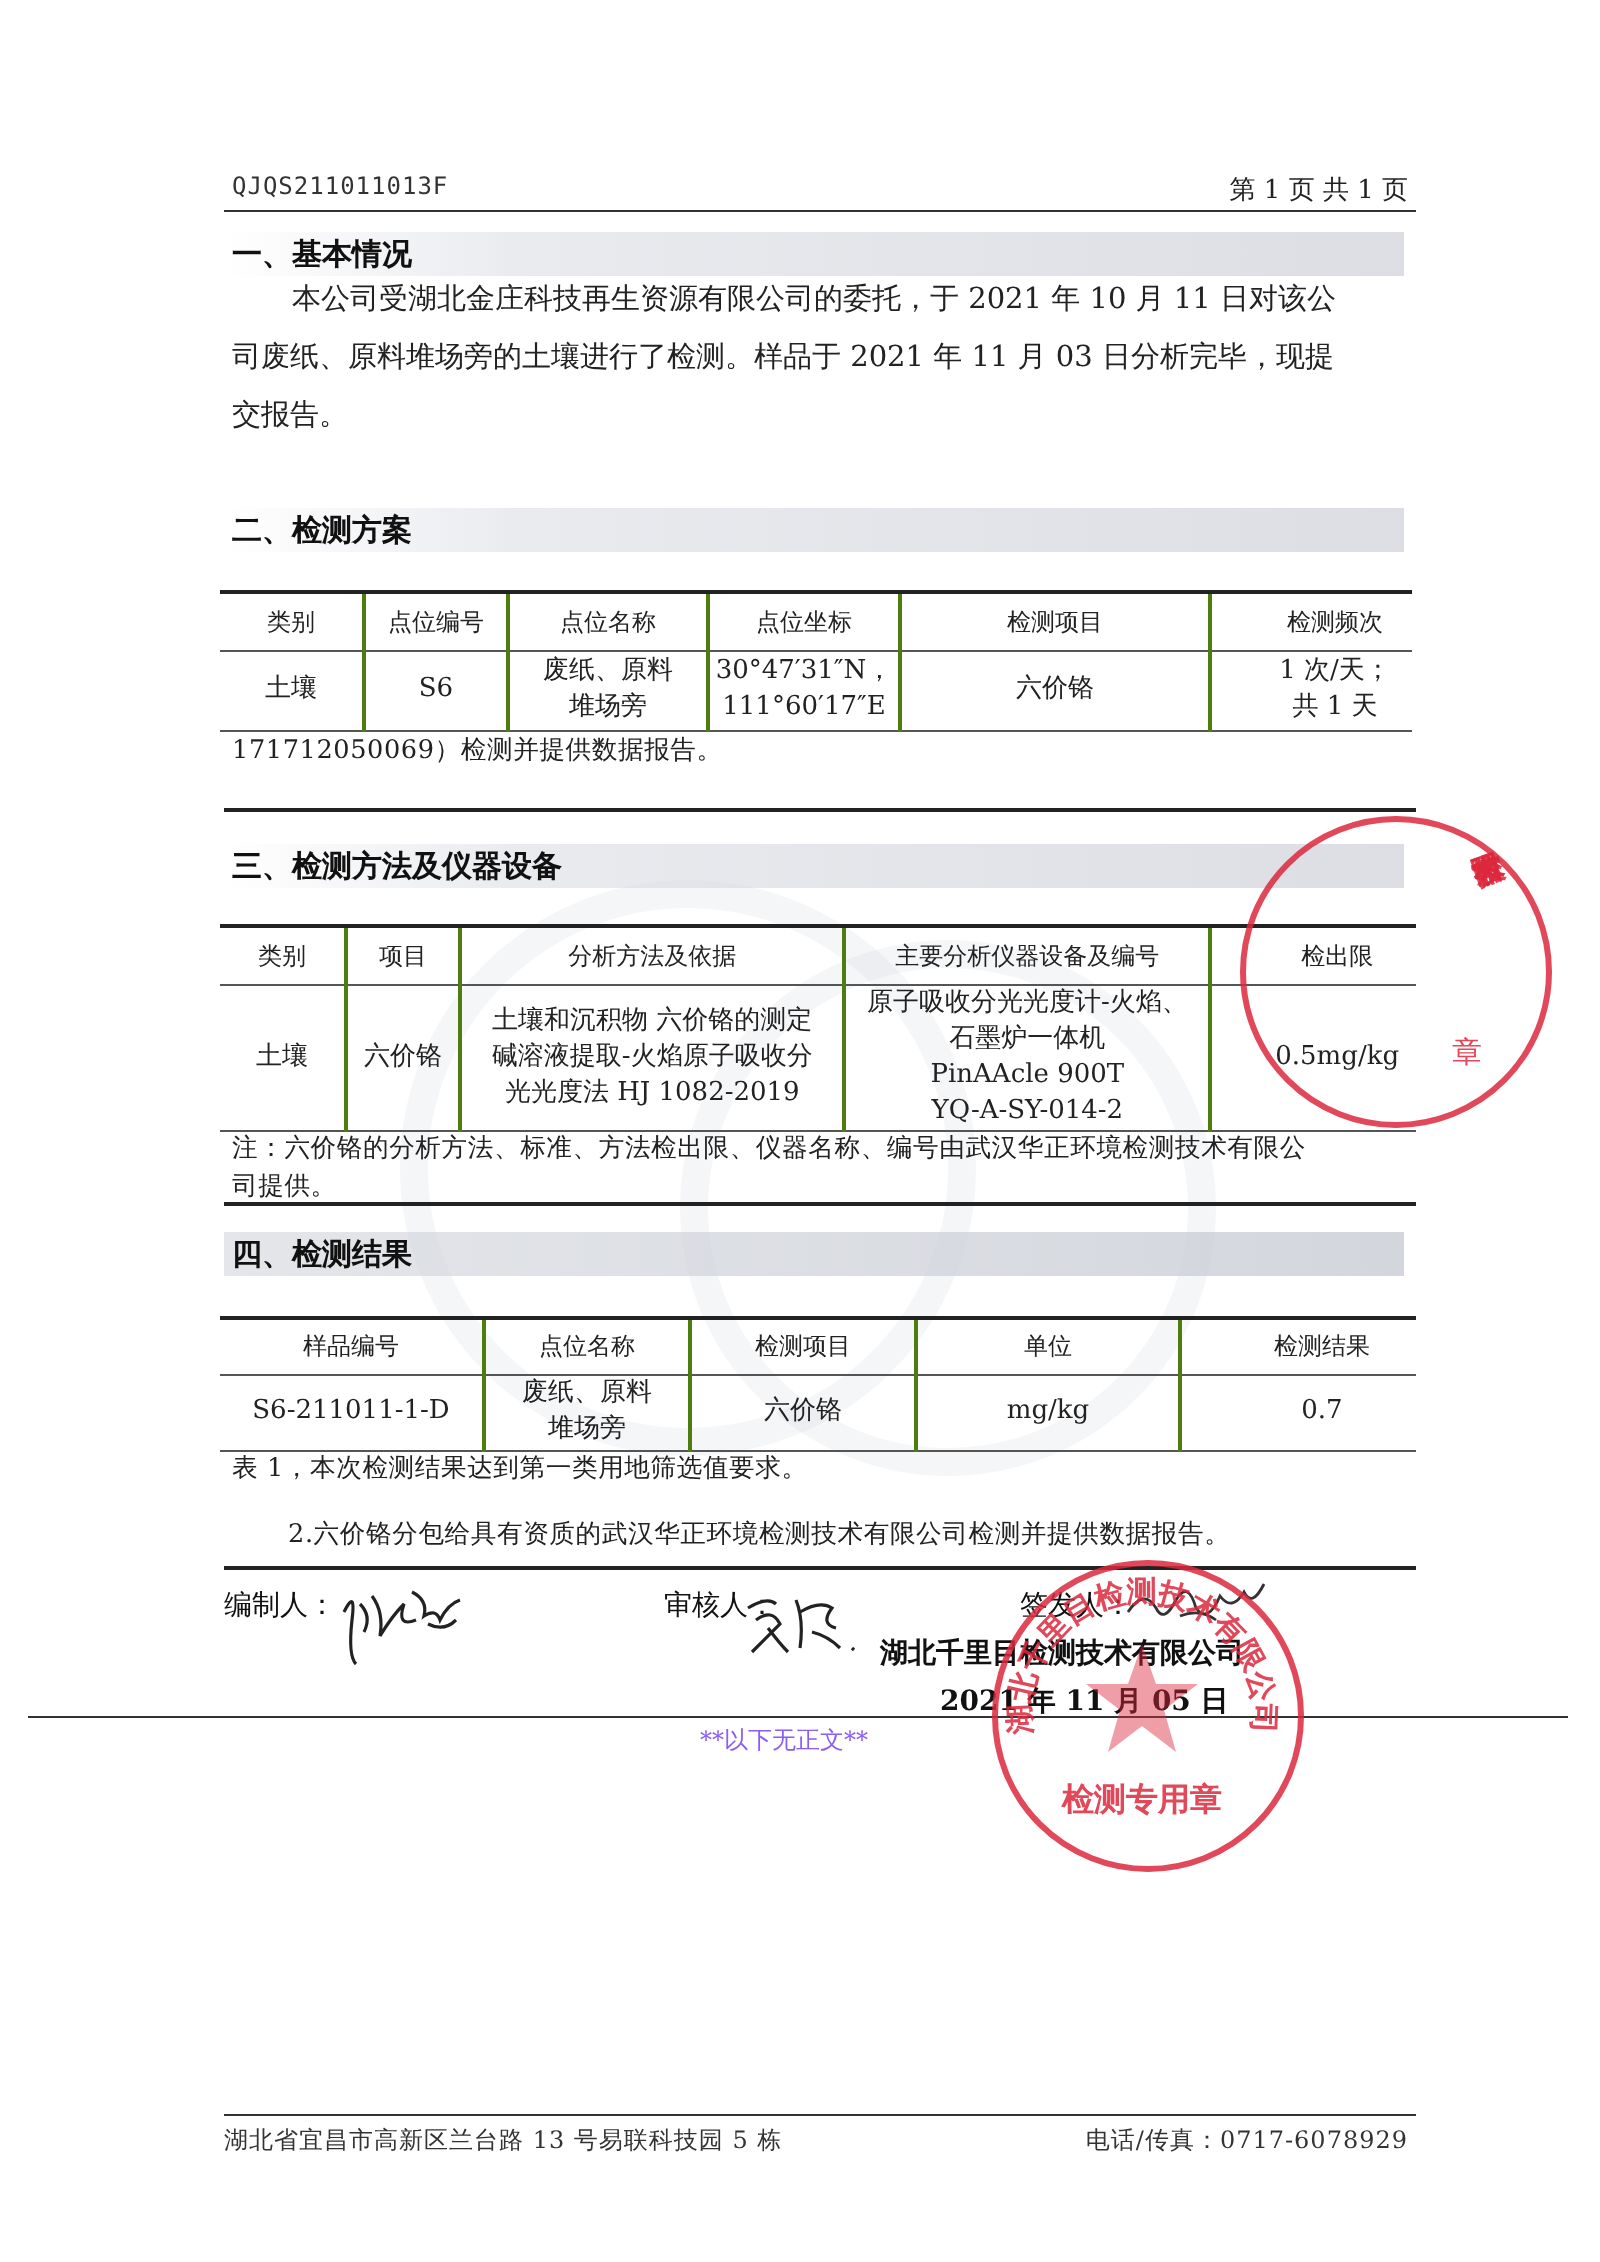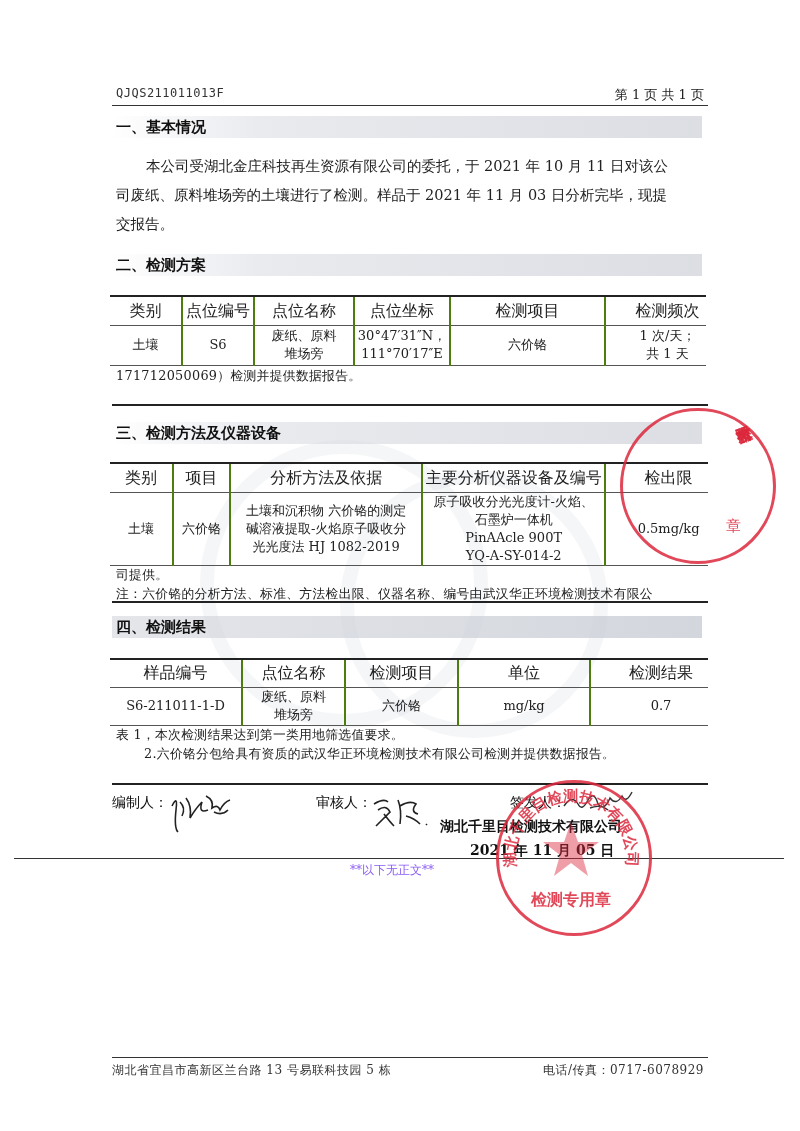--- a/index.html
+++ b/index.html
@@ -26,21 +26,21 @@
     position: absolute; left: 116px; font-family: "DejaVu Sans", "Liberation Sans", sans-serif;
     font-weight: bold; font-size: 15px; color: #111; text-align: right;
   }
   .para { position: absolute; left: 116px; width: 590px; font-size: 14.5px; line-height: 29px; color: #222; }
   .para .ind { display: inline-block; width: 30px; }
 
   table { position: absolute; border-collapse: collapse; font-size: 13px; color: #222; }
   table td, table th { border-left: 2px solid #4d7c0f; border-right: 1px solid #555; text-align: center; vertical-align: middle; padding: 0 2px; line-height: 18px; }
   table tr td:first-child, table tr th:first-child { border-left: none; }
   table tr td:last-child, table tr th:last-child { border-right: none; padding-left: 25px; }
-  table thead th { font-family: "DejaVu Sans", "Liberation Sans", sans-serif; font-weight: normal; font-size: 16px; border-top: 2.5px solid #222; border-bottom: 1px solid #555; }
+  table thead th { font-family: "DejaVu Sans", "Liberation Sans", sans-serif; font-weight: normal; font-size: 12px; border-top: 2.5px solid #222; border-bottom: 1px solid #555; }
   table tbody td { border-bottom: 1px solid #555; }
   .note { position: absolute; left: 116px; width: 594px; font-size: 12.8px; line-height: 19px; color: #222; letter-spacing: 0.3px; }
   .rule-thick { position: absolute; left: 112px; width: 596px; border-top: 2.5px solid #222; }
 
   .sig-label { position: absolute; font-family: "DejaVu Sans", "Liberation Sans", sans-serif; font-size: 14px; color: #111; }
   .sig-scribble { position: absolute; }
   .company { position: absolute; left: 440px; top: 818px; font-family: "DejaVu Sans", "Liberation Sans", sans-serif; font-weight: bold; font-size: 14px; color: #111; }
   .sign-date { position: absolute; left: 470px; top: 842px; font-weight: bold; font-size: 14px; color: #111; }
   .end-mark { position: absolute; left: 350px; top: 862px; font-size: 12px; color: #8b5cf6; }
 
@@ -55,21 +55,21 @@
 
 <div class="wm" style="left:200px; top:440px; width:260px; height:260px;"></div>
 <div class="wm" style="left:340px; top:470px; width:240px; height:240px;"></div>
 
 <div class="abs doc-code">QJQS211011013F</div>
 <div class="abs page-no">第 1 页  共 1 页</div>
 <div class="hr" style="left:112px; width:596px; top:105px;"></div>
 
 <div class="section-band" style="top:116px;"></div>
 <div class="section-title" style="top:118px;">一、基本情况</div>
-<div class="para" style="top:152px;">
+<div class="para" style="top:136px;">
   <div><span class="ind"></span><span>本公司受湖北金庄科技再生资源有限公司的委托，于 2021 年 10 月 11 日对该公</span></div>
   <div>司废纸、原料堆场旁的土壤进行了检测。样品于 2021 年 11 月 03 日分析完毕，现提</div>
   <div>交报告。</div>
 </div>
 
 <div class="section-band" style="top:254px;"></div>
 <div class="section-title" style="top:256px;">二、检测方案</div>
 <table style="left:110px; top:295px; width:596px;">
   <colgroup>
     <col style="width:72px">
@@ -92,21 +92,21 @@
   <tbody>
     <tr style="height:40px;">
       <td>土壤</td>
       <td>S6</td>
       <td>
           <div>废纸、原料</div>
           <div>堆场旁</div>
         </td>
       <td>
           <div>30°47′31″N，</div>
-          <div>111°70′17″E</div>
+          <div>111°60′17″E</div>
         </td>
       <td>六价铬</td>
       <td>
           <div>1 次/天；</div>
           <div>共 1 天</div>
         </td>
     </tr>
   </tbody>
 </table>
 <div class="note" style="top:366px;">
@@ -146,22 +146,22 @@
         <div>原子吸收分光光度计-火焰、</div>
         <div>石墨炉一体机</div>
         <div>PinAAcle 900T</div>
         <div>YQ-A-SY-014-2</div>
       </td>
       <td>0.5mg/kg</td>
     </tr>
   </tbody>
 </table>
 <div class="note" style="top:565px;">
+  <div>注：六价铬的分析方法、标准、方法检出限、仪器名称、编号由武汉华正环境检测技术有限公</div>
   <div>司提供。</div>
-  <div>注：六价铬的分析方法、标准、方法检出限、仪器名称、编号由武汉华正环境检测技术有限公</div>
 </div>
 <div class="rule-thick" style="top:601px;"></div>
 
 <div class="section-band" style="top:616px; background:linear-gradient(to right, rgba(210,213,220,0.6), rgba(200,204,212,0.8));"></div>
 <div class="section-title" style="top:618px;">四、检测结果</div>
 <table style="left:110px; top:658px; width:598px;">
   <colgroup>
     <col style="width:132px">
       <col style="width:103px">
       <col style="width:113px">
@@ -185,29 +185,29 @@
           <div>堆场旁</div>
         </td>
       <td>六价铬</td>
       <td>mg/kg</td>
       <td>0.7</td>
     </tr>
   </tbody>
 </table>
 <div class="note" style="top:725px;">
   <div>表 1，本次检测结果达到第一类用地筛选值要求。</div>
-  <div style="padding-left:28px;">2.六价铬分包给具有资质的武汉华正环境检测技术有限公司检测并提供数据报告。</div>
+  <div style="padding-left:28px;margin-top:14px;">2.六价铬分包给具有资质的武汉华正环境检测技术有限公司检测并提供数据报告。</div>
 </div>
 <div class="rule-thick" style="top:783px;"></div>
 
 <div class="sig-label" style="left:112px; top:794px;text-align:right;">编制人：</div>
 <svg class="sig-scribble" style="left:168px; top:788px;" width="70" height="46" viewBox="0 0 70 46">
   <path d="M4 18 Q10 6 8 22 Q6 40 10 44 M12 14 Q18 20 14 28 M18 10 Q24 18 22 30 Q28 20 34 14 Q30 26 40 22 M38 8 Q46 12 44 20 Q50 16 52 22 Q56 14 62 12 M46 24 Q54 28 60 22" stroke="#222" stroke-width="1.6" fill="none"></path>
 </svg>
-<div class="sig-label" style="left:316px; top:794px;">审核人：</div>
+<div class="sig-label" style="left:332px; top:794px;">审核人：</div>
 <svg class="sig-scribble" style="left:370px; top:790px;" width="60" height="40" viewBox="0 0 60 40">
   <path d="M4 14 Q14 8 18 12 M8 20 Q16 14 20 22 Q12 30 6 36 M14 24 Q20 32 24 36 M28 10 Q32 20 30 34 M30 16 Q40 10 46 14 Q40 22 48 24 M36 26 Q44 28 50 34 M56 34 l1 1" stroke="#222" stroke-width="1.6" fill="none"></path>
 </svg>
 <div class="sig-label" style="left:510px; top:794px;">签发人：</div>
 <svg class="sig-scribble" style="left:560px; top:786px;" width="80" height="30" viewBox="0 0 80 30">
   <path d="M4 20 Q12 8 18 18 Q22 26 28 14 Q34 4 38 18 Q44 26 50 12 Q56 20 62 10 Q66 18 72 6 M30 22 Q40 18 48 24" stroke="#333" stroke-width="1.4" fill="none"></path>
 </svg>
 <div class="company">湖北千里目检测技术有限公司</div>
 <div class="sign-date">2021 年 11 月 05 日</div>
 <div class="hr" style="left:14px; width:770px; top:858px; border-top-width:1.5px;"></div>

